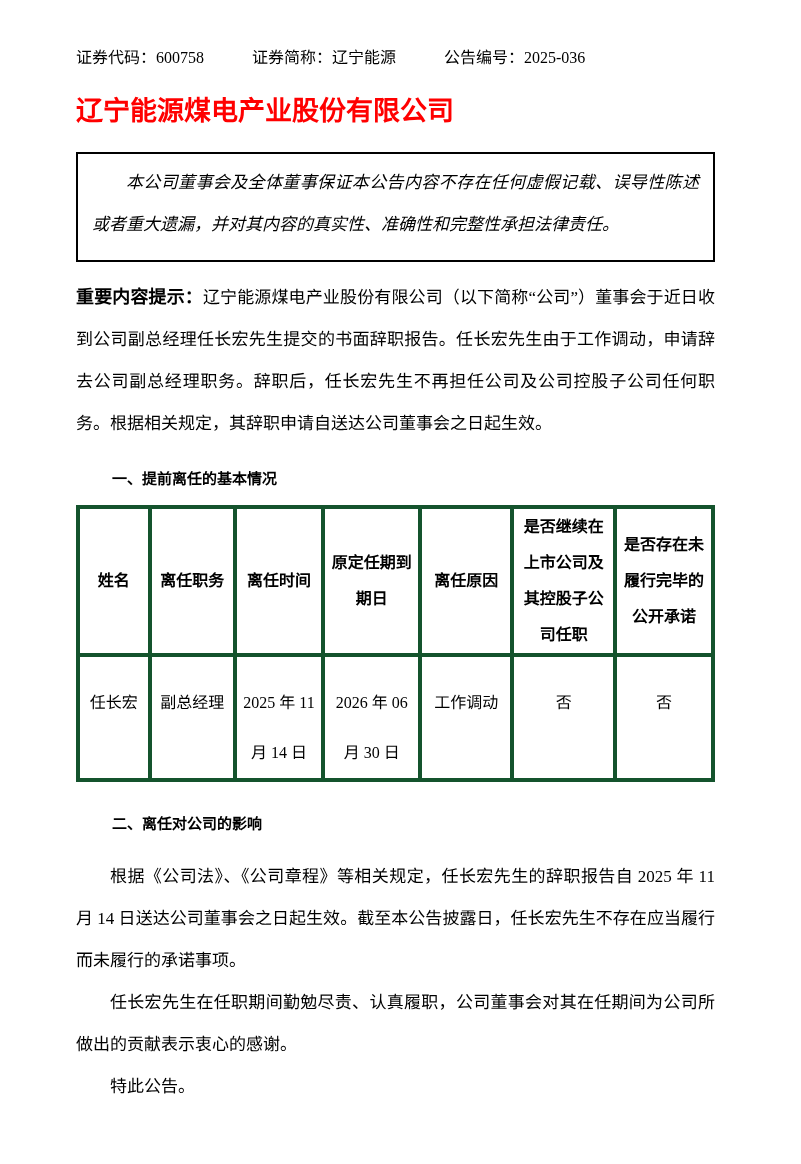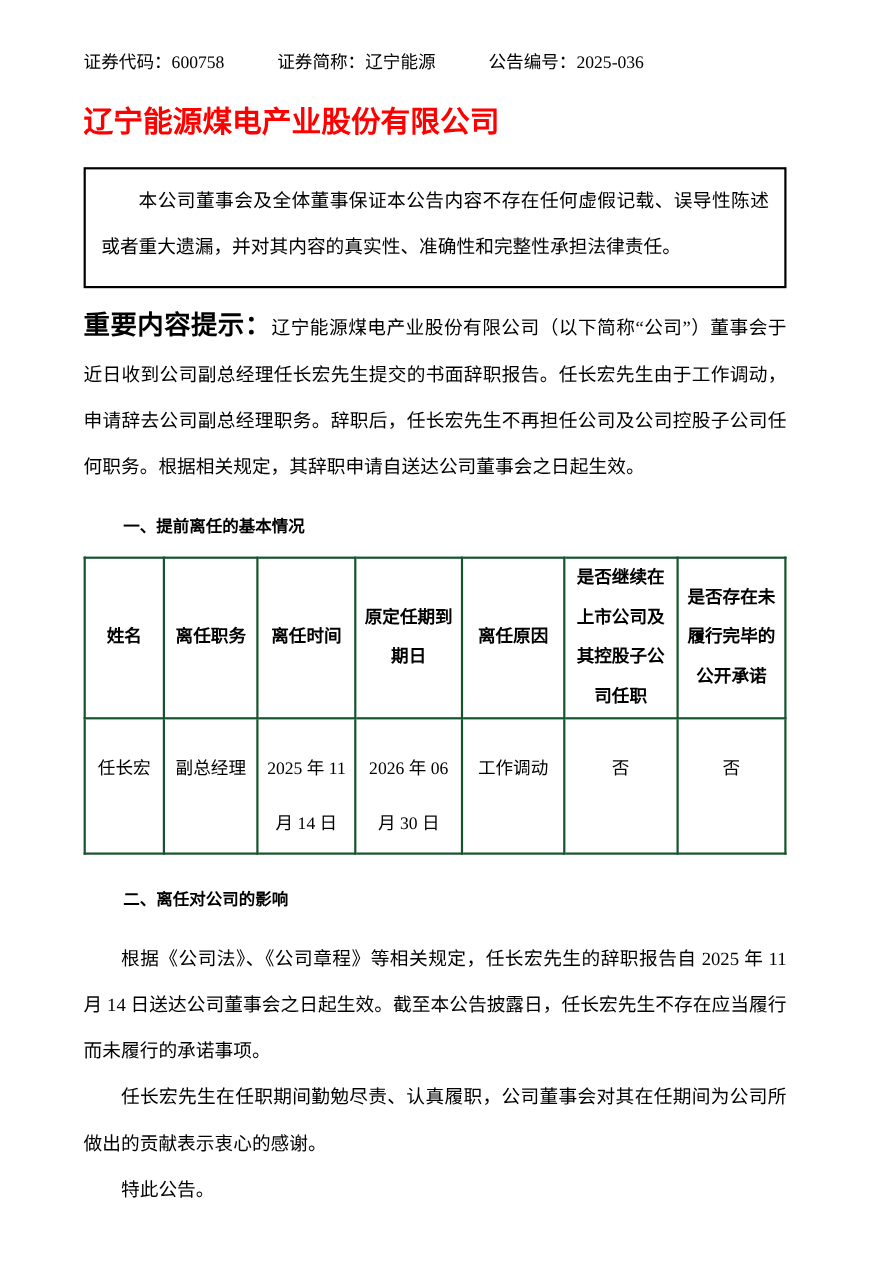--- a/index.html
+++ b/index.html
@@ -37,58 +37,59 @@
   }
   .doc-title.first { margin-top: 24px; }
   .doc-title.second { margin-top: 22px; }
   
   .disclaimer-box {
     margin-top: 24px;
     border: 2px solid #000000;
     padding: 8px 14px 14px 14px;
     line-height: 42px;
     text-align: justify;
+    font-style: italic;
   }
   .disclaimer-box p {
     margin: 0;
     text-indent: 2em;
   }
   
   .para {
     margin: 0;
     line-height: 42px;
     text-align: justify;
   }
   .para.indent { text-indent: 2em; }
   .notice-para { margin-top: 14px; }
   .notice-label {
     font-family: "Liberation Sans", "DejaVu Sans", sans-serif;
     font-weight: bold;
-    font-size: 24px;
+    font-size: 18px;
   }
   .section-heading {
     font-family: "Liberation Sans", "DejaVu Sans", sans-serif;
     font-weight: bold;
     font-size: 15px;
     line-height: 28px;
     margin: 0;
     text-indent: 2.4em;
   }
   .section-heading.h1 { margin-top: 20px; }
   .section-heading.h2 { margin-top: 28px; }
   
   table.departure-table {
     width: 100%;
     border-collapse: collapse;
     margin-top: 12px;
     table-layout: fixed;
   }
   table.departure-table th,
   table.departure-table td {
-    border: 2px solid #14532d;
+    border: 4px solid #14532d;
     text-align: center;
     font-weight: normal;
     font-size: 16px;
     margin-left: 36px;
   }
   table.departure-table th {
     font-family: "Liberation Sans", "DejaVu Sans", sans-serif;
     font-weight: bold;
     height: 112px;
     line-height: 36px;

